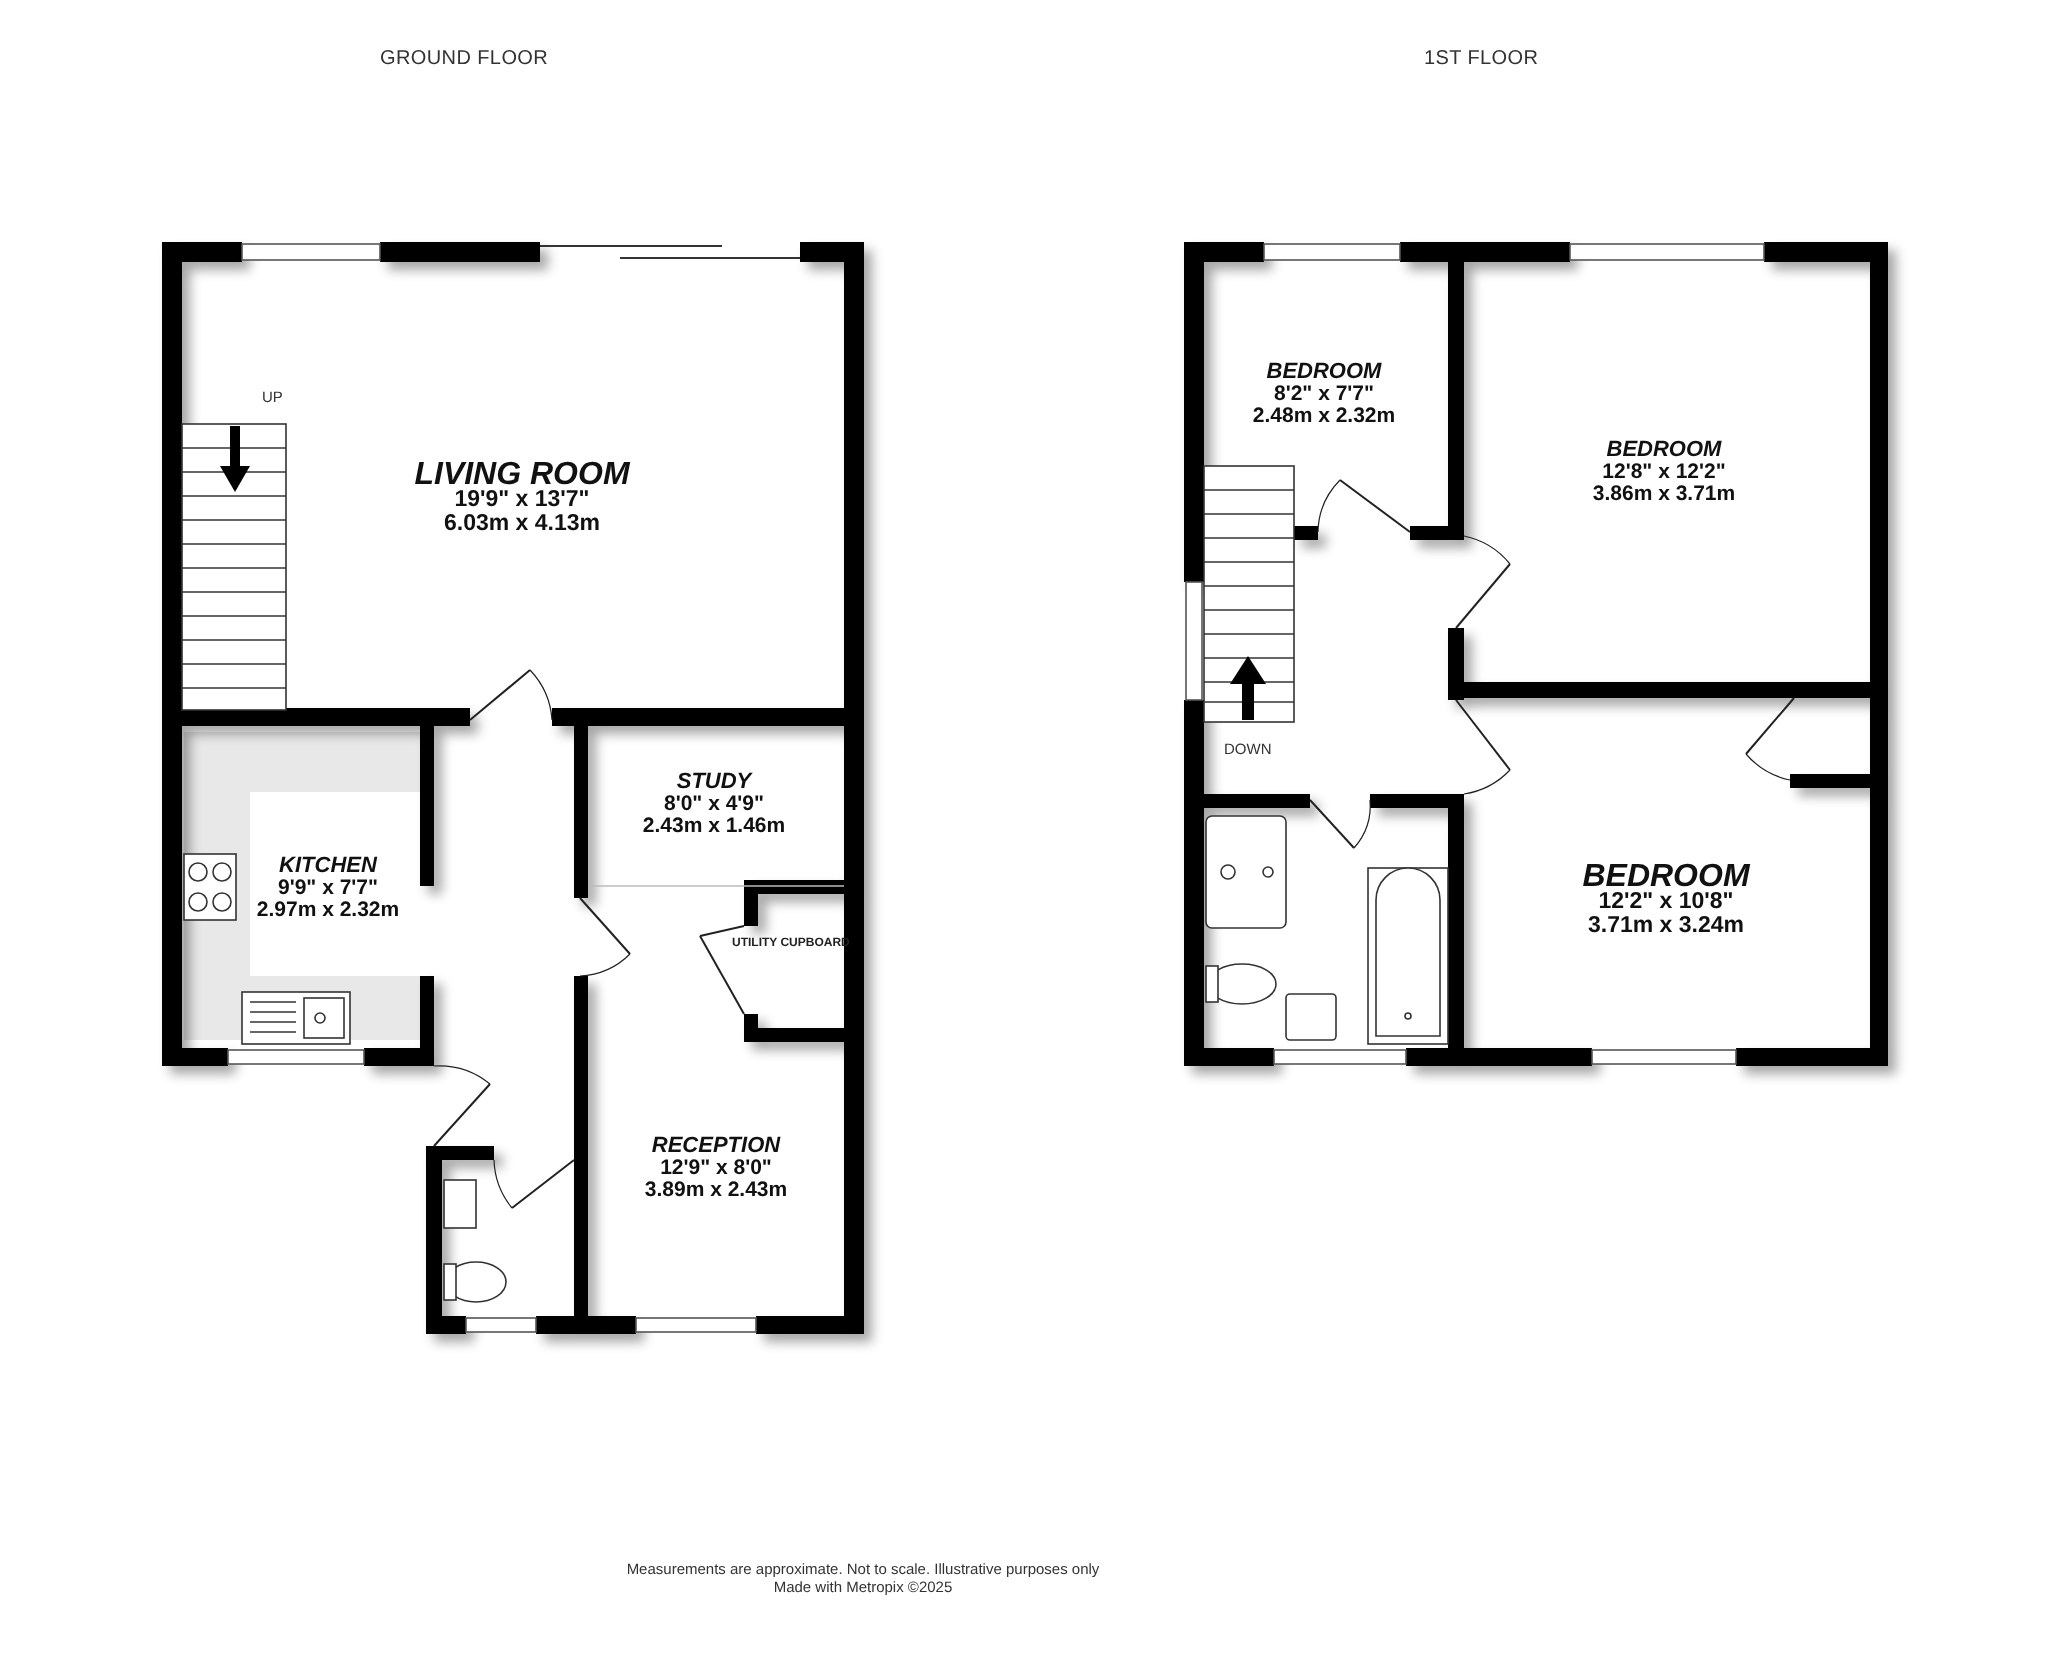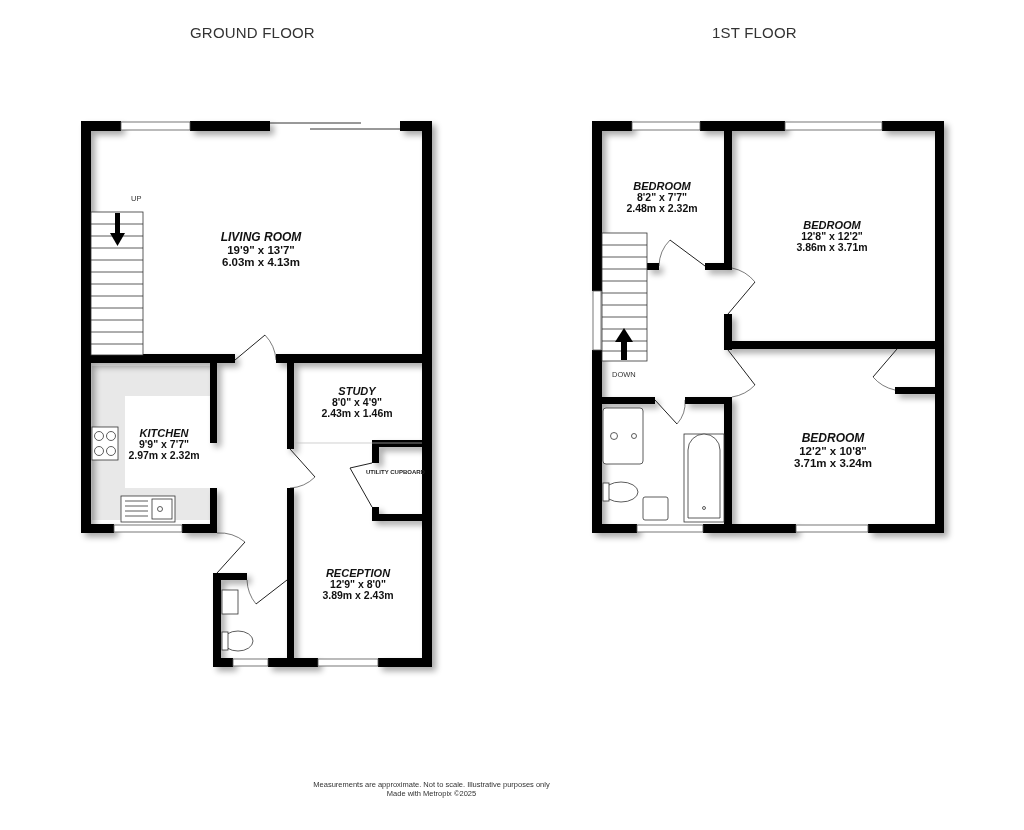--- a/index.html
+++ b/index.html
@@ -1,22 +1,22 @@
 <!DOCTYPE html>
 <html><head>
 <meta charset="utf-8">
 <style>
   html, body { margin: 0; padding: 0; background: #ffffff; }
   body { width: 1024px; height: 830px; position: relative; overflow: hidden; font-family: "Liberation Sans", sans-serif; }
-  .floor-title { position: absolute; top: 24px; font-size: 15px; color: #333; letter-spacing: 0.2px; }
+  .floor-title { position: absolute; top: 24px; font-size: 10px; color: #333; letter-spacing: 0.2px; }
   svg.plan { position: absolute; left: 0; top: 0; }
   .room-label { position: absolute; text-align: center; font-weight: bold; color: #111; line-height: 11px; transform: translateX(-50%); white-space: nowrap; }
   .room-label .name { font-size: 11px; display: block; font-style: italic; }
   .room-label .dim { font-size: 10.5px; display: block; }
-  .room-label.big .name { font-size: 12px; line-height: 13px; }
+  .room-label.big .name { font-size: 16px; line-height: 13px; text-align: right; }
   .room-label.big .dim { font-size: 11.5px; line-height: 12px; }
   .tiny { position: absolute; font-size: 6px; color: #222; font-weight: bold; }
   .stair-text { position: absolute; font-size: 7.5px; color: #333; }
   .footer { position: absolute; left: 0; width: 863px; top: 780px; text-align: center; font-size: 7.5px; color: #333; line-height: 9px; }
 </style>
 </head>
 <body>
 
 <div class="floor-title" style="left:190px;">GROUND FLOOR</div>
 <div class="floor-title" style="left:712px;">1ST FLOOR</div>

